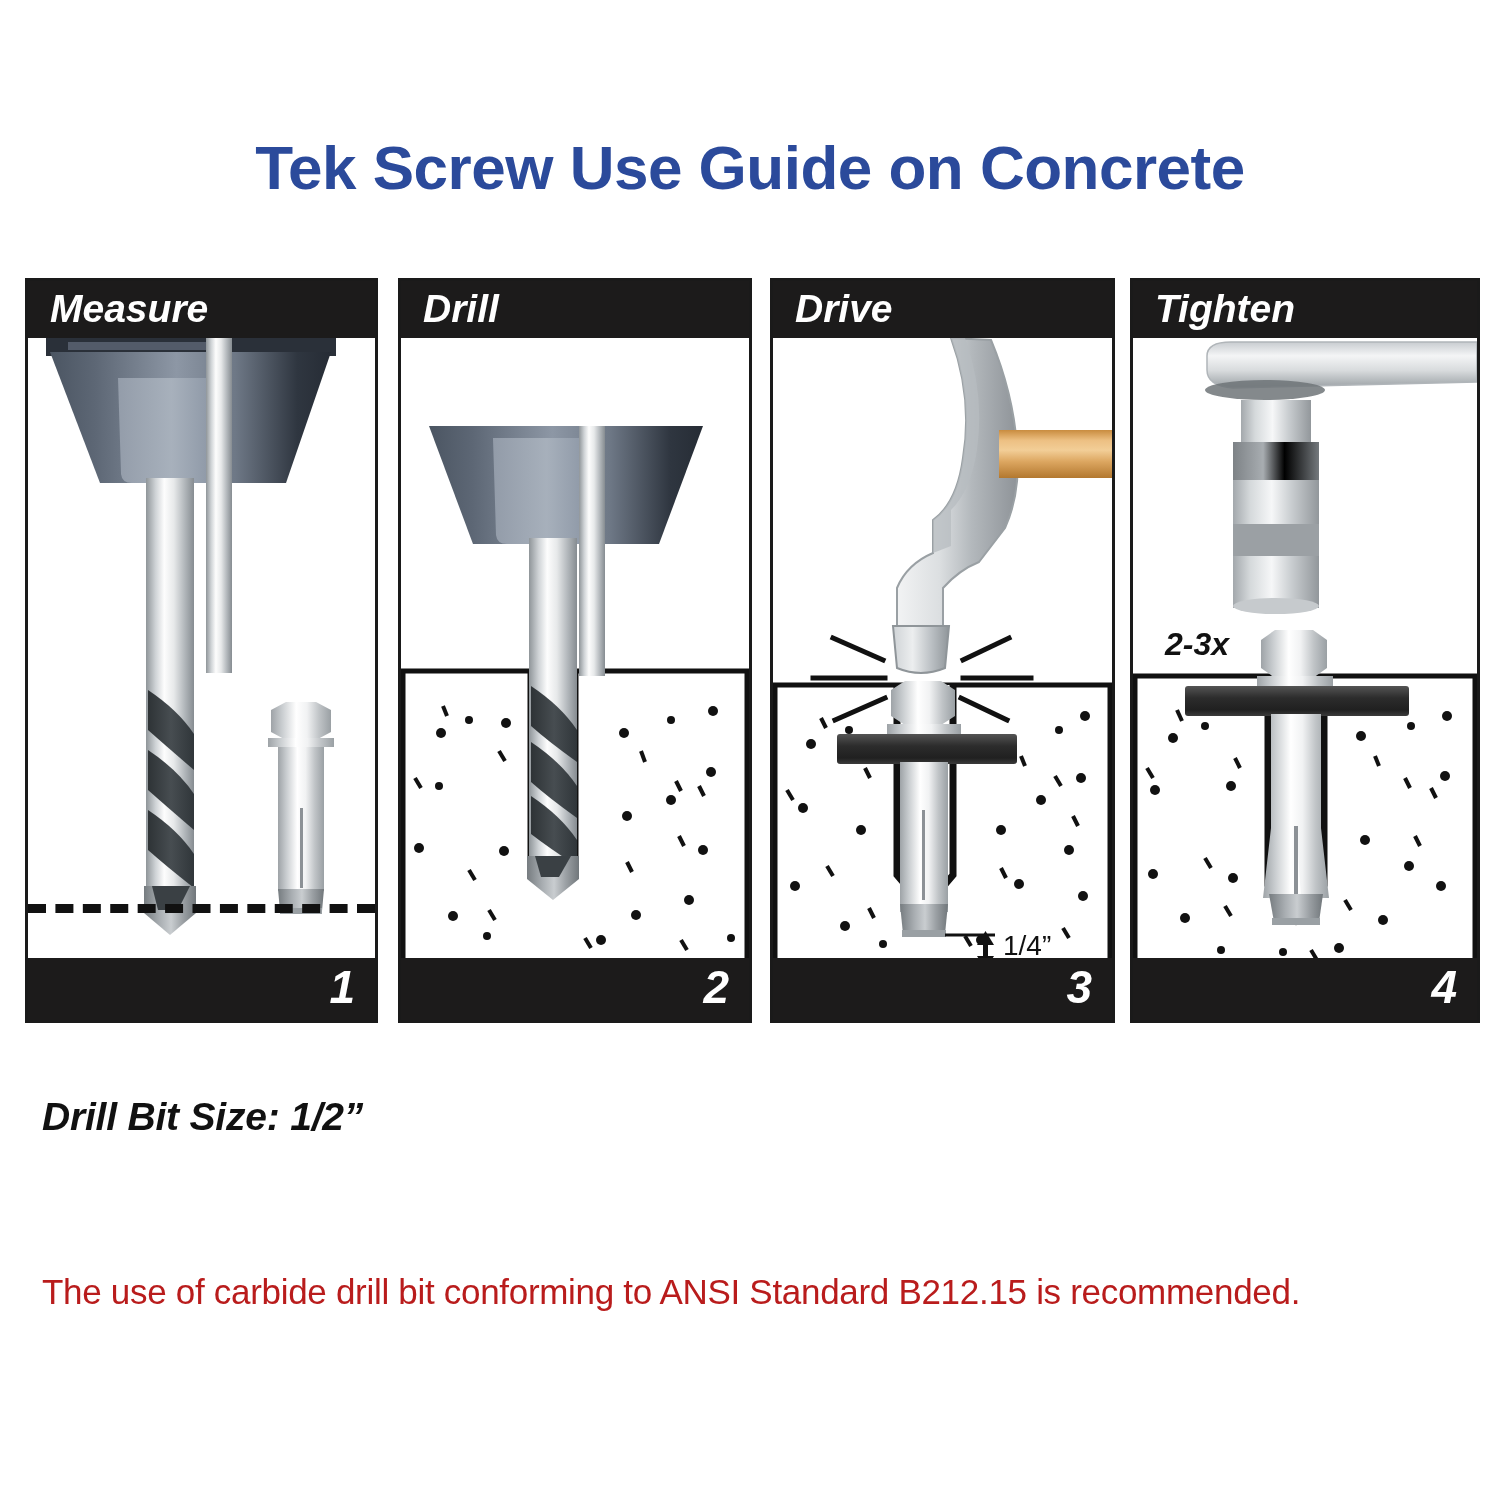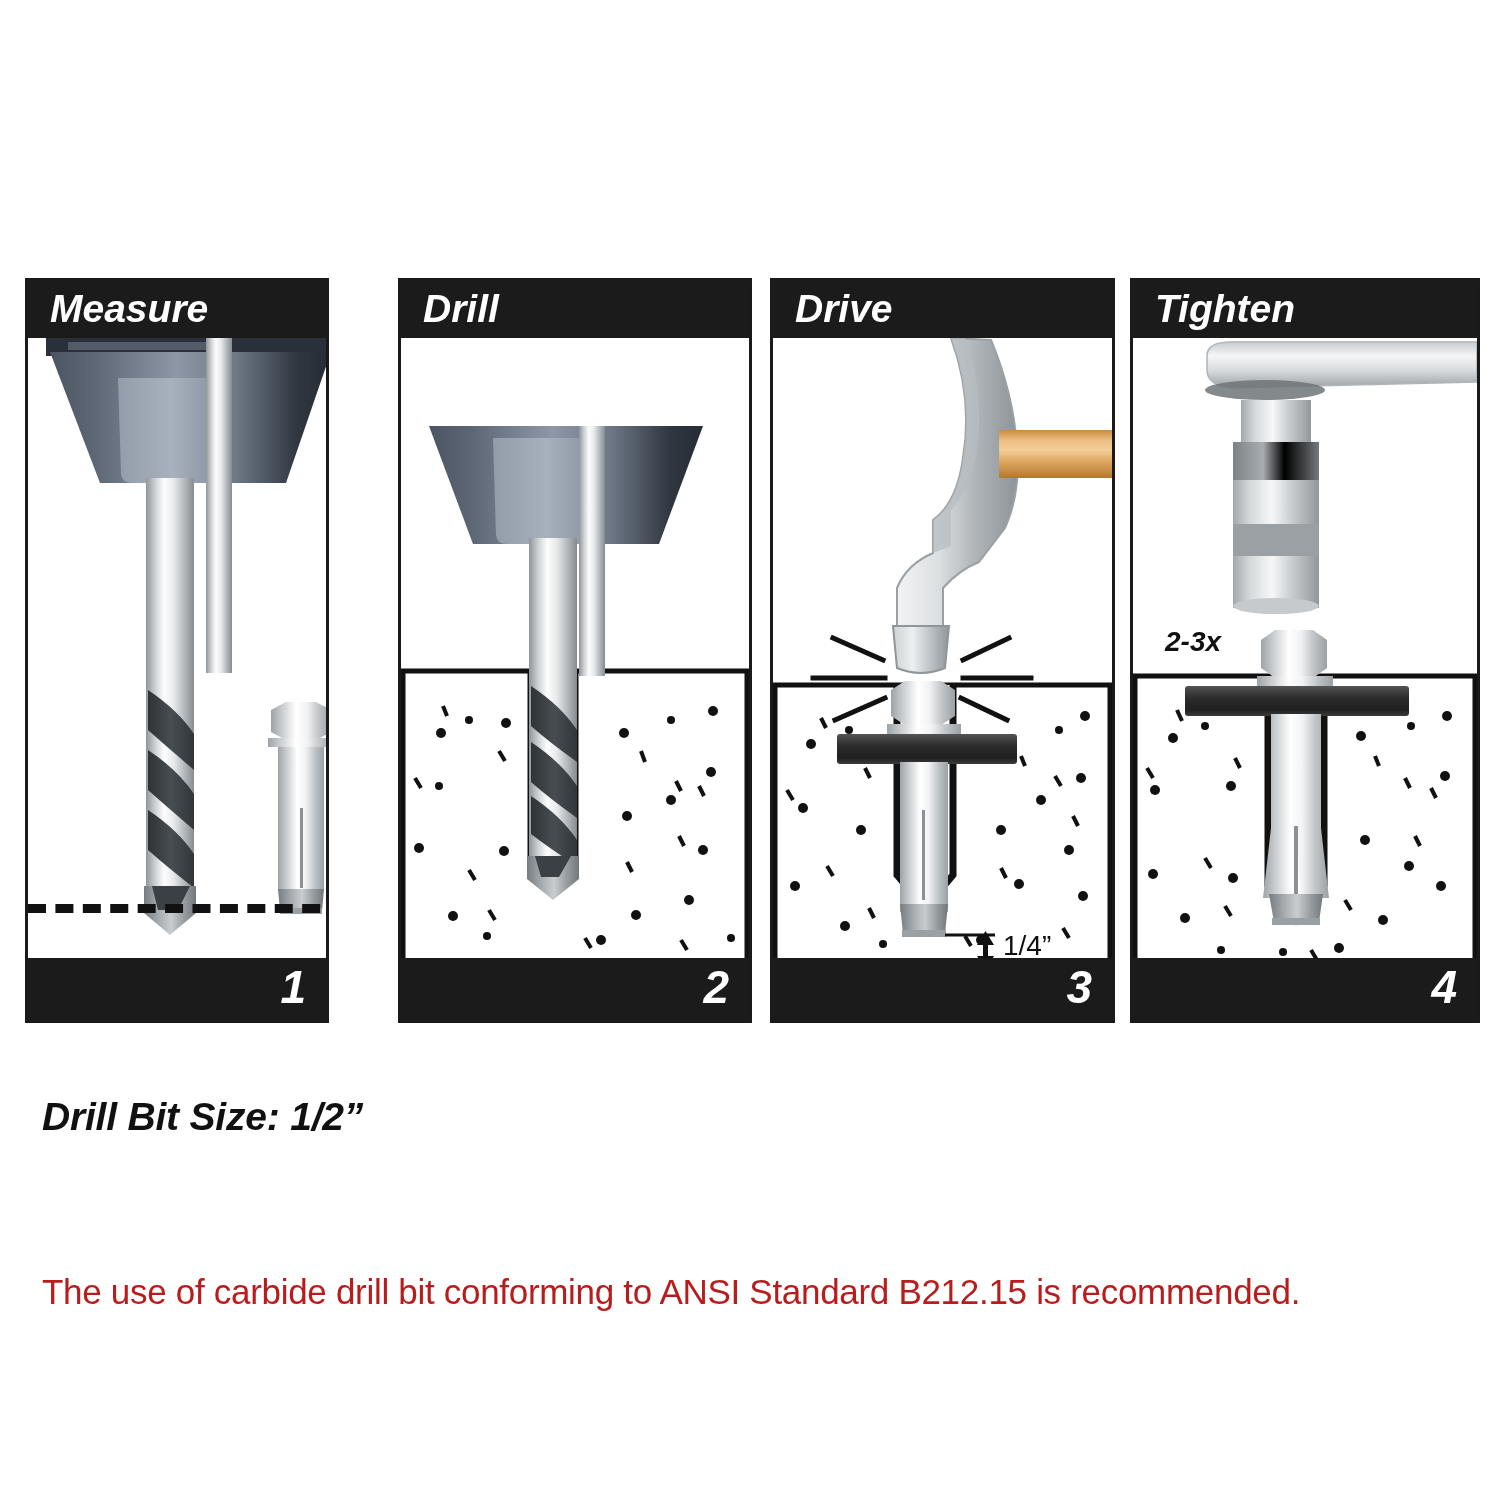--- a/index.html
+++ b/index.html
@@ -26,21 +26,21 @@
   
   .panel{
     position:absolute;
     top:278px;
     height:745px;
     background:#ffffff;
     border:3px solid #1a1a1a;
     box-sizing:border-box;
     overflow:hidden;
   }
-  #panel-1{left:25px;width:304px;}
+  #panel-1{left:25px;width:353px;}
   #panel-2{left:398px;width:354px;}
   #panel-3{left:770px;width:345px;}
   #panel-4{left:1130px;width:350px;}
 
   .panel-header{
     position:absolute;left:0;top:0;width:100%;height:57px;
     background:#1c1b1b;
   }
   .panel-header span{
     position:absolute;left:22px;top:6px;
@@ -76,21 +76,21 @@
   }
 
   
   .handle{
     position:absolute;
     background:linear-gradient(180deg,#c58c42 0%,#eec183 22%,#f3d09a 38%,#dda661 62%,#c4873c 86%,#b0762f 100%);
     border-radius:3px;
   }
   .dimlabel{position:absolute;font-size:28px;color:#111;font-weight:normal;}
   .reps{
-    position:absolute;font-size:28px;font-weight:bold;font-style:italic;color:#111;
+    position:absolute;font-size:32px;font-weight:bold;font-style:italic;color:#111;
   }
 
   
   .dashline{
     position:absolute;height:0;
     border-top:9px dashed #111;
   }
 
   
   .specs{position:absolute;left:42px;top:1095px;width:1400px;}
@@ -101,20 +101,21 @@
   .footnote{
     position:absolute;left:42px;top:1272px;
     font-size:35px;color:#b91c1c;letter-spacing:-0.3px;
   }
 </style>
 </head>
 <body>
 
 <div class="page">
 
+  <div class="title">Tek Screw Use Guide on Concrete</div>
 
   <div class="panel" id="panel-1">
     <div class="panel-header">
       <span>Measure</span>
     </div>
 
     <div class="panel-body">
       <svg width="347" height="626" viewBox="0 0 347 626">
         <defs>
           <linearGradient id="g-chuck1" x1="0" y1="0" x2="1" y2="0">

